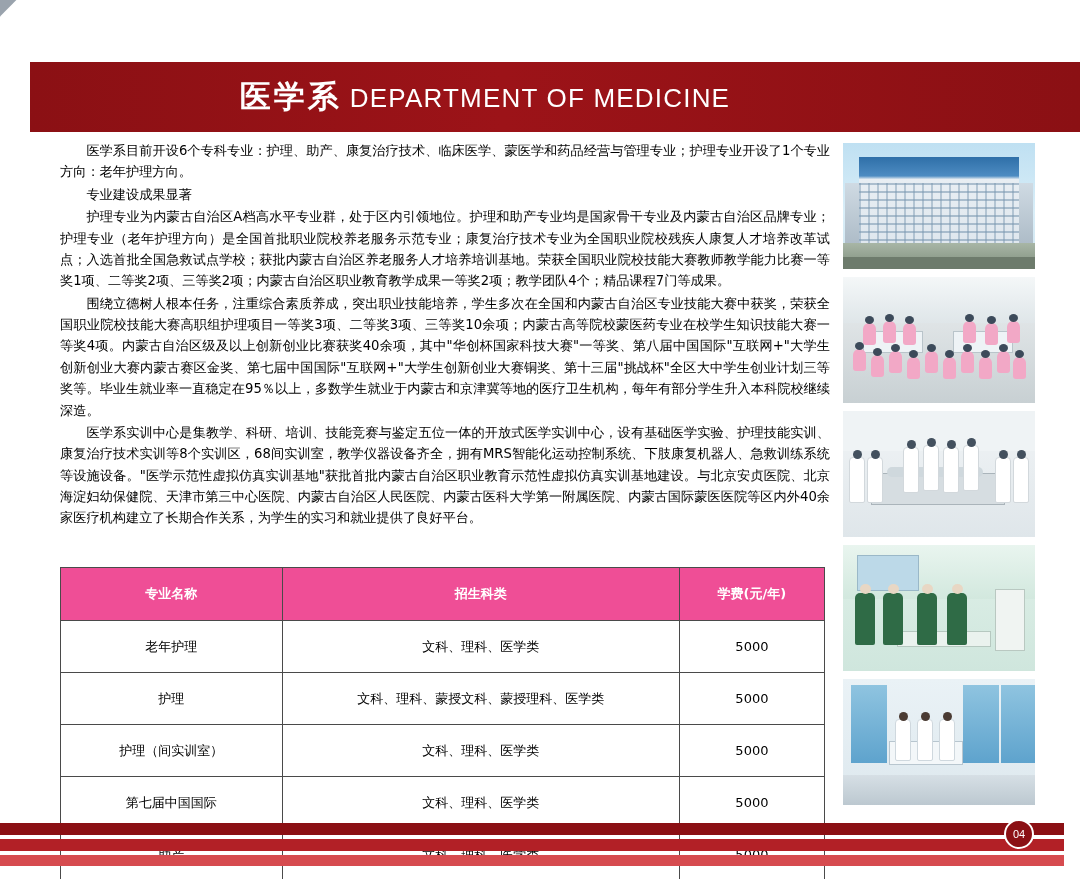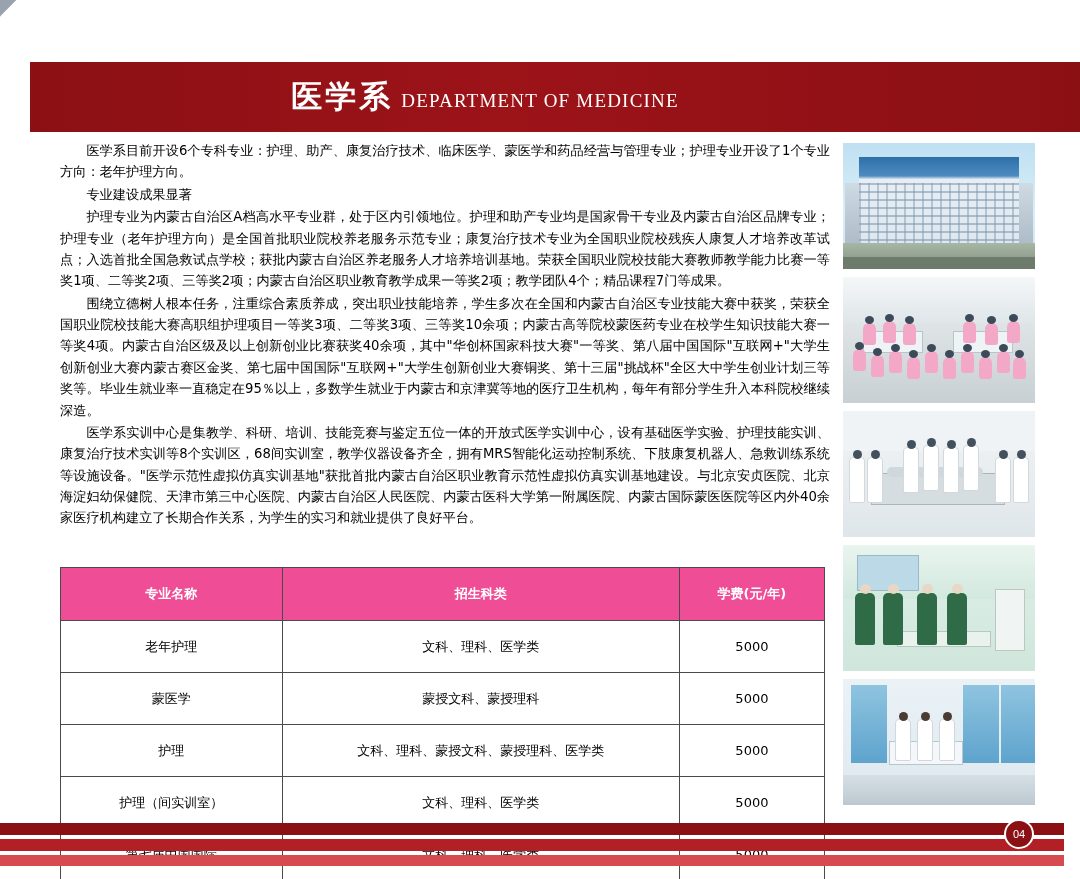--- a/index.html
+++ b/index.html
@@ -57,23 +57,23 @@
   }
   .header-cn {
     color: #ffffff;
     font-size: 31px;
     font-weight: bold;
     letter-spacing: 3px;
     font-family: "DejaVu Sans", "Liberation Sans", sans-serif;
   }
   .header-en {
     color: #ffffff;
-    font-size: 19px;
+    font-size: 26px;
     letter-spacing: 1.2px;
-    font-family: Liberation Serif, serif;
+    font-family: Liberation Sans, sans-serif;
   }
 
   
   .content {
     position: absolute;
     left: 60px;
     top: 140px;
     width: 770px;
     z-index: 2;
   }
@@ -278,25 +278,20 @@
       <tr>
         <th class="col-a">专业名称</th>
         <th class="col-b">招生科类</th>
         <th class="col-c">学费(元/年)</th>
       </tr>
     </thead>
     <tbody>
       <tr>
         <td>老年护理</td>
         <td>文科、理科、医学类</td>
-        <td>5000</td>
-      </tr>
-      <tr>
-        <td>蒙医学</td>
-        <td>蒙授文科、蒙授理科</td>
         <td>5000</td>
       </tr>
       <tr>
         <td>护理</td>
         <td>文科、理科、蒙授文科、蒙授理科、医学类</td>
         <td>5000</td>
       </tr>
       <tr>
         <td>护理（间实训室）</td>
         <td>文科、理科、医学类</td>

